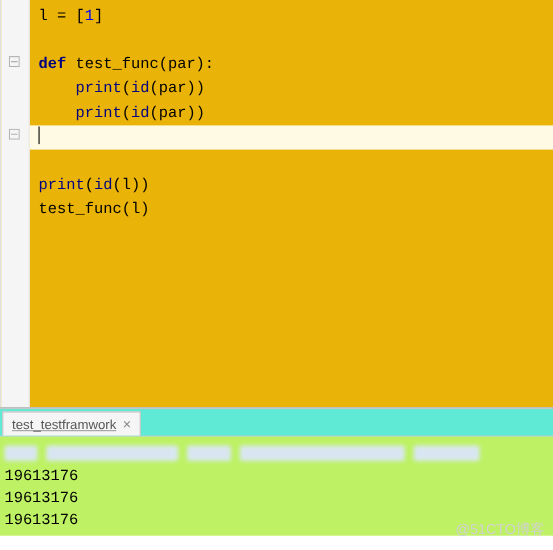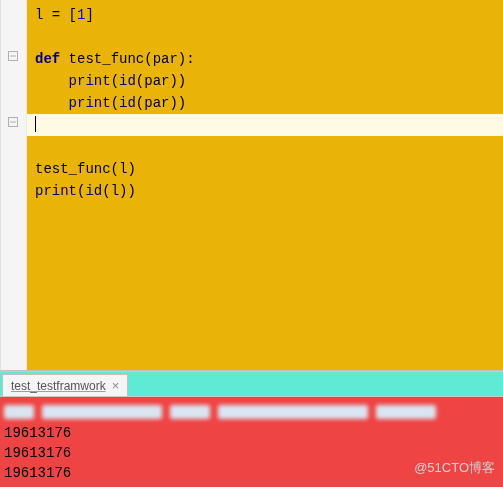--- a/index.html
+++ b/index.html
@@ -100,21 +100,21 @@
       text-decoration: underline;
       text-decoration-color: #a0a0a0;
     }
     .tab-close {
       color: #888888;
       font-size: 13px;
       line-height: 1;
     }
     
     .console-area {
-      background: #ef4444;
+      background: #bef264;
       padding: 4px 0 4px 2px;
       font-family: "Consolas", "Monaco", "Courier New", monospace;
       font-size: 14px;
     }
     .blur-row {
       height: 22px;
       display: flex;
       gap: 8px;
       align-items: center;
       padding: 2px;
@@ -127,21 +127,21 @@
     }
     .output-line {
       height: 20px;
       line-height: 20px;
       color: #000000;
       padding-left: 2px;
     }
     .watermark {
       position: absolute;
       right: 8px;
-      bottom: 23px;
+      bottom: 10px;
       color: #d0d0d0;
       font-family: Arial, sans-serif;
       font-size: 13px;
       pointer-events: none;
     }
   </style>
 </head>
 <body>
 
 <div class="editor-area">
@@ -161,22 +161,22 @@
     </div>
   </div>
   <div class="code-content">
     <div class="code-line"><span>l = [</span><span class="num">1</span><span>]</span></div>
     <div class="code-line"></div>
     <div class="code-line"><span class="kw">def</span><span> test_func(par):</span></div>
     <div class="code-line"><span>    </span><span class="builtin">print</span><span>(</span><span class="builtin">id</span><span>(par))</span></div>
     <div class="code-line"><span>    </span><span class="builtin">print</span><span>(</span><span class="builtin">id</span><span>(par))</span></div>
     <div class="code-line current-line"><span class="cursor"></span></div>
     <div class="code-line"></div>
+    <div class="code-line"><span class="builtin">print</span><span>(</span><span class="builtin">id</span><span>(l))</span></div>
     <div class="code-line">test_func(l)</div>
-    <div class="code-line"><span class="builtin">print</span><span>(</span><span class="builtin">id</span><span>(l))</span></div>
   </div>
 </div>
 
 <div class="divider"></div>
 
 <div class="tab-bar">
   <div class="tab">
     <span class="tab-label">test_testframwork</span>
     <span class="tab-close">×</span>
   </div>

